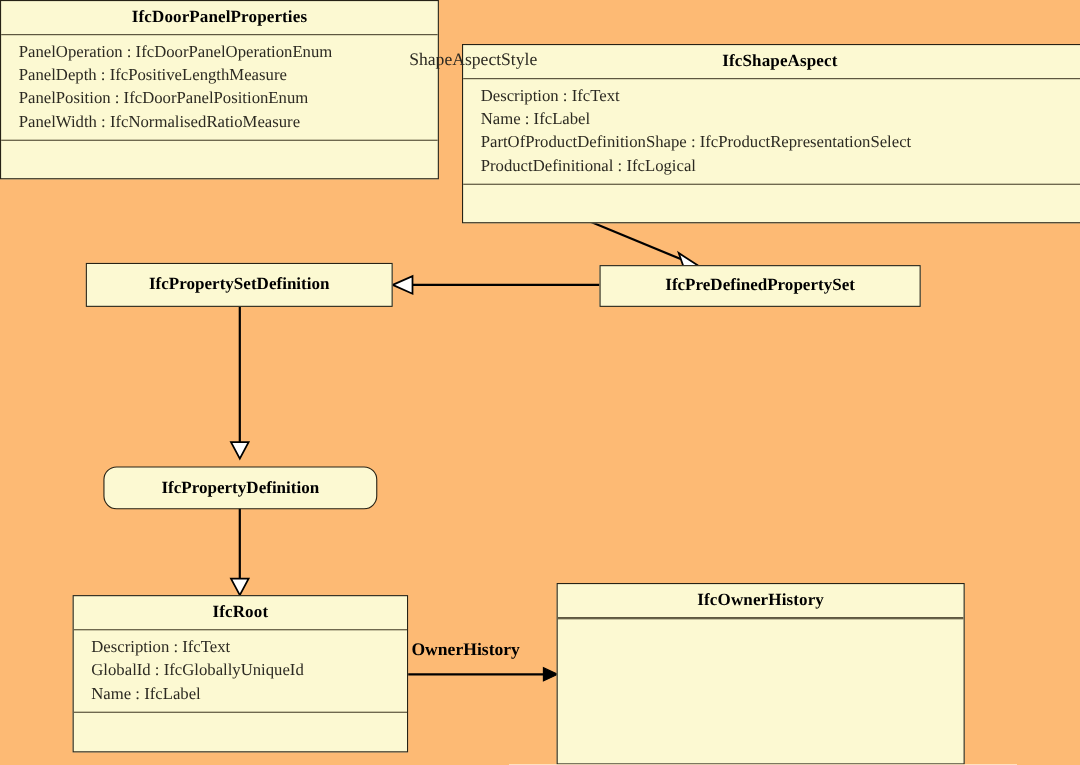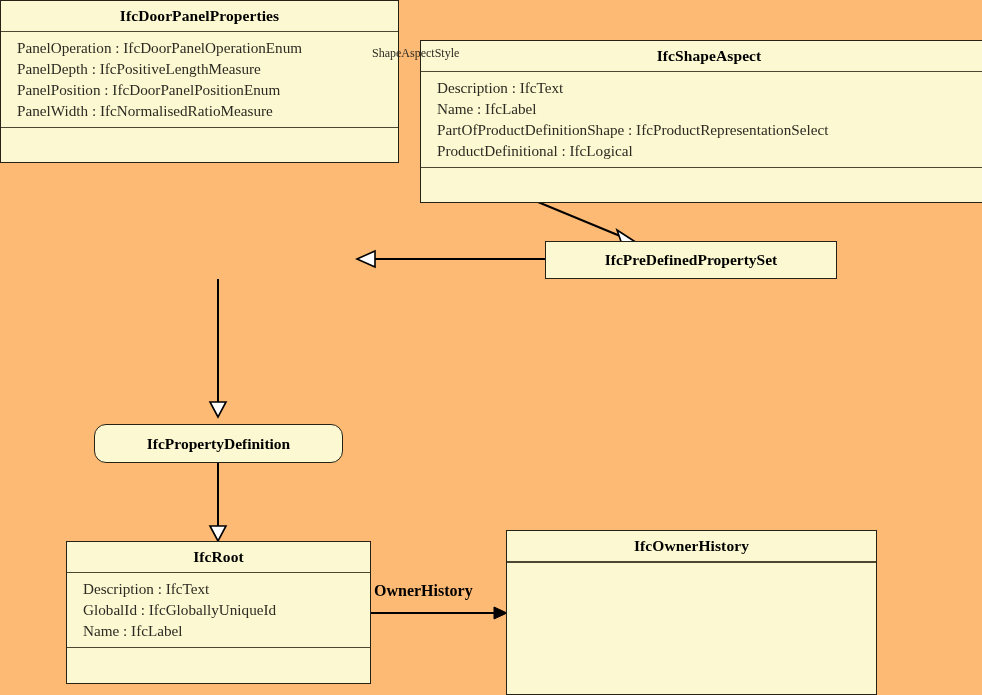--- a/index.html
+++ b/index.html
@@ -70,21 +70,21 @@
   #box-shapeaspect    { left: 420px; top: 0px;   width: 578px; height: 163px; margin-top: 40px; }
   #box-psetdef        { left: 78px;  top: 239px; width: 279px; height: 40px; }
   #box-predefpset     { left: 545px; top: 241px; width: 292px; height: 38px; }
   #box-propdef        { left: 94px;  top: 424px; width: 249px; height: 39px; border-radius: 12px; }
   #box-ifcroot        { left: 66px;  top: 541px; width: 305px; height: 143px; }
   #box-ownerhistory   { left: 506px; top: 530px; width: 371px; height: 165px; }
 
   
   .free-label {
     position: absolute;
-    font-size: 12px;
+    font-size: 16px;
     color: #2c2a22;
     white-space: nowrap;
   }
   #label-shapeaspectstyle { left: 372px; top: 46px; }
 
   .edge-label {
     position: absolute;
     font-size: 16px;
     font-weight: bold;
     color: #000000;
@@ -160,20 +160,23 @@
       <div class="uml-attr">Name : IfcLabel</div>
       <div class="uml-attr">PartOfProductDefinitionShape : IfcProductRepresentationSelect</div>
       <div class="uml-attr">ProductDefinitional : IfcLogical</div>
     </div>
     <div class="uml-sep"></div>
     <div class="uml-footer"></div>
   </div>
 
   <div class="free-label" id="label-shapeaspectstyle">ShapeAspectStyle</div>
 
+  <div class="uml-box" id="box-psetdef">
+    <div class="simple-title">IfcPropertySetDefinition</div>
+  </div>
 
   <div class="uml-box" id="box-predefpset">
     <div class="simple-title">IfcPreDefinedPropertySet</div>
   </div>
 
   <div class="uml-box" id="box-propdef">
     <div class="simple-title">IfcPropertyDefinition</div>
   </div>
 
   <div class="uml-box" id="box-ifcroot">

